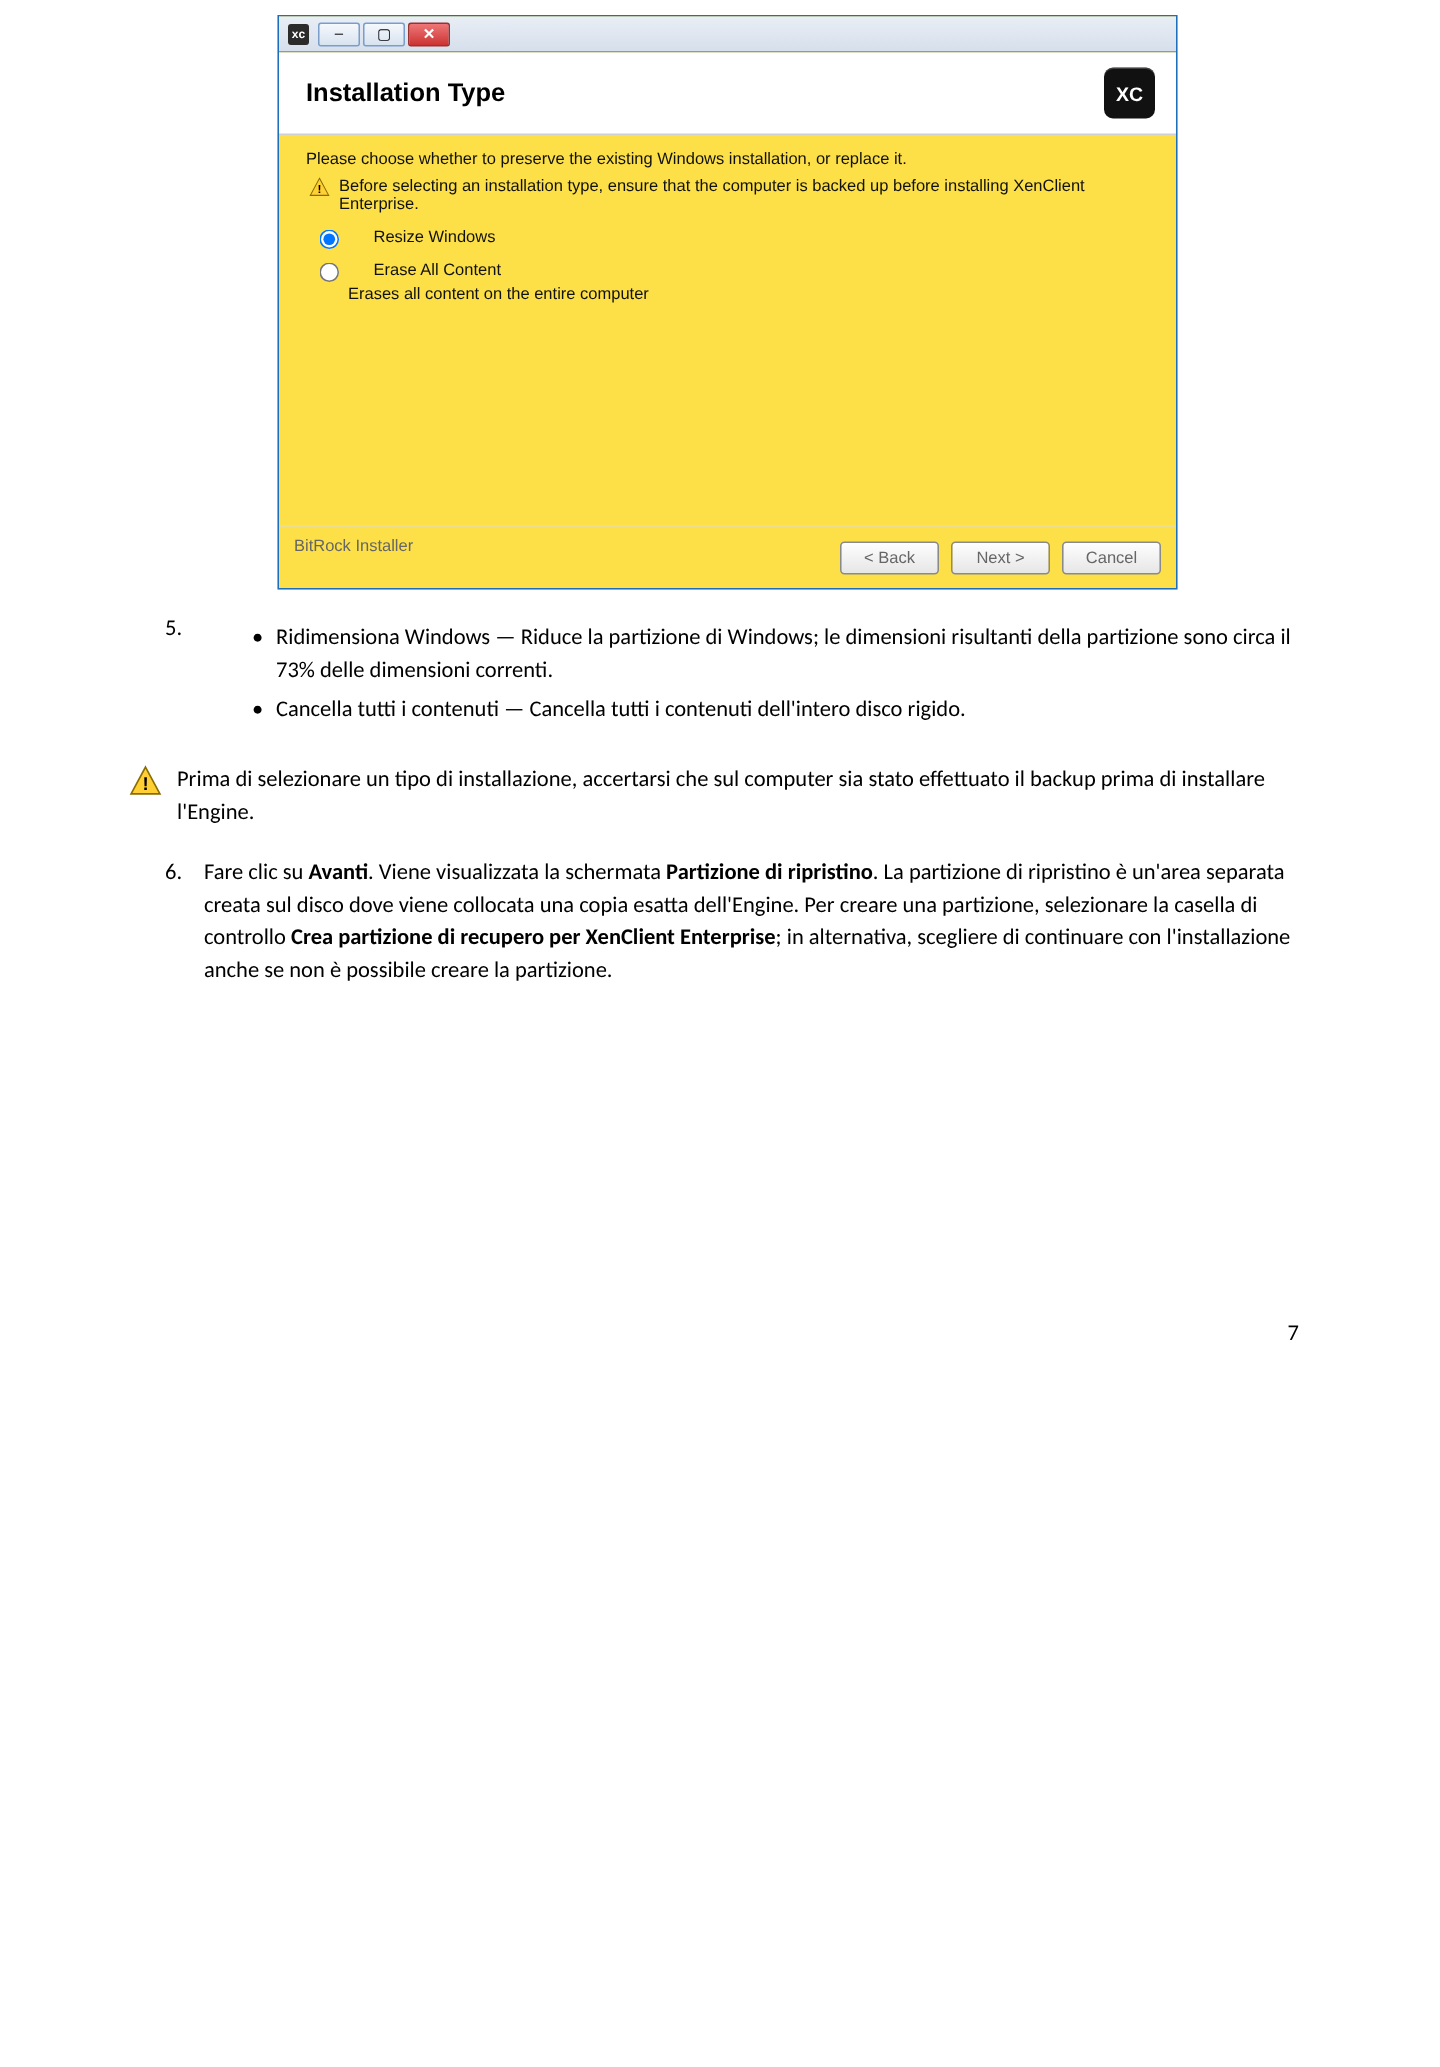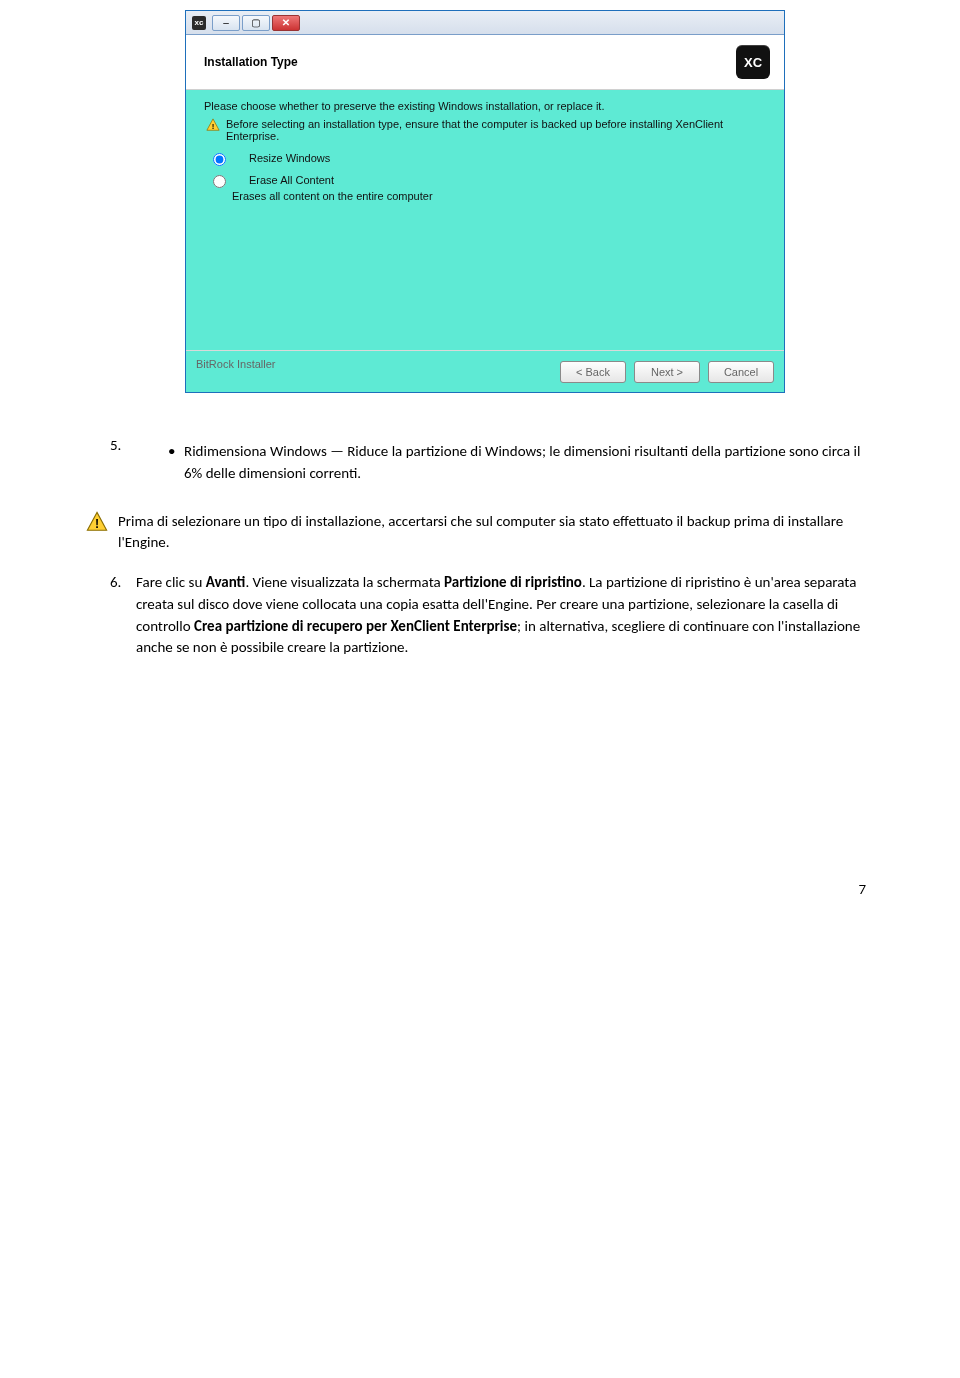--- a/index.html
+++ b/index.html
@@ -10,23 +10,23 @@
     background: #fff;
     color: #000;
     width: 960px;
   }
   .page {
     padding: 0 90px 40px 90px;
   }
   
   .installer {
     width: 600px;
-    margin: 10px 0 42px 95px;
+    margin: 10px 0 16px 95px;
     border: 1px solid #1e6fbb;
-    background: #5eead4;
+    background: #fde047;
     font-size: 11px;
     color: #000;
   }
   .titlebar {
     height: 24px;
     background: linear-gradient(#e9eef5, #d6dfec);
     border-bottom: 1px solid #7a9ec9;
     display: flex;
     align-items: center;
     padding: 0 4px 0 6px;
@@ -60,21 +60,21 @@
     font-weight: bold;
   }
   .hdr {
     display: flex;
     align-items: center;
     justify-content: space-between;
     padding: 10px 14px 10px 18px;
     border-bottom: 1px solid #d0d0d0;
     background: #fff;
   }
-  .hdr-title { font-weight: bold; font-size: 12px; }
+  .hdr-title { font-weight: bold; font-size: 17px; }
   .hdr-logo {
     width: 34px; height: 34px;
     background: #111;
     color: #fff;
     border-radius: 6px;
     display: inline-flex;
     align-items: center; justify-content: center;
     font-weight: bold;
     font-size: 13px;
     box-shadow: inset 0 1px 0 rgba(255,255,255,.2);
@@ -218,21 +218,22 @@
       <span class="btn">Cancel</span>
     </div>
   </div>
 
   <div class="doc">
 
     <div class="num-item">
       <div class="num">5.</div>
       <div class="ct">
         <ul class="sub-bullets">
-          <li>Ridimensiona Windows — Riduce la partizione di Windows; le dimensioni risultanti della partizione sono circa il 6% delle dimensioni correnti.</li>
+          <li>Ridimensiona Windows — Riduce la partizione di Windows; le dimensioni risultanti della partizione sono circa il 73% delle dimensioni correnti.</li>
+          <li>Cancella tutti i contenuti — Cancella tutti i contenuti dell'intero disco rigido.</li>
         </ul>
       </div>
     </div>
 
     <div class="warn-block">
       <svg class="ico" width="22" height="22" viewBox="0 0 16 16">
         <polygon class="tri" points="8,1 15,14 1,14"></polygon>
         <text class="exc" x="8" y="12" text-anchor="middle">!</text>
       </svg>
       <div>Prima di selezionare un tipo di installazione, accertarsi che sul computer sia stato effettuato il backup prima di installare l'Engine.</div>

